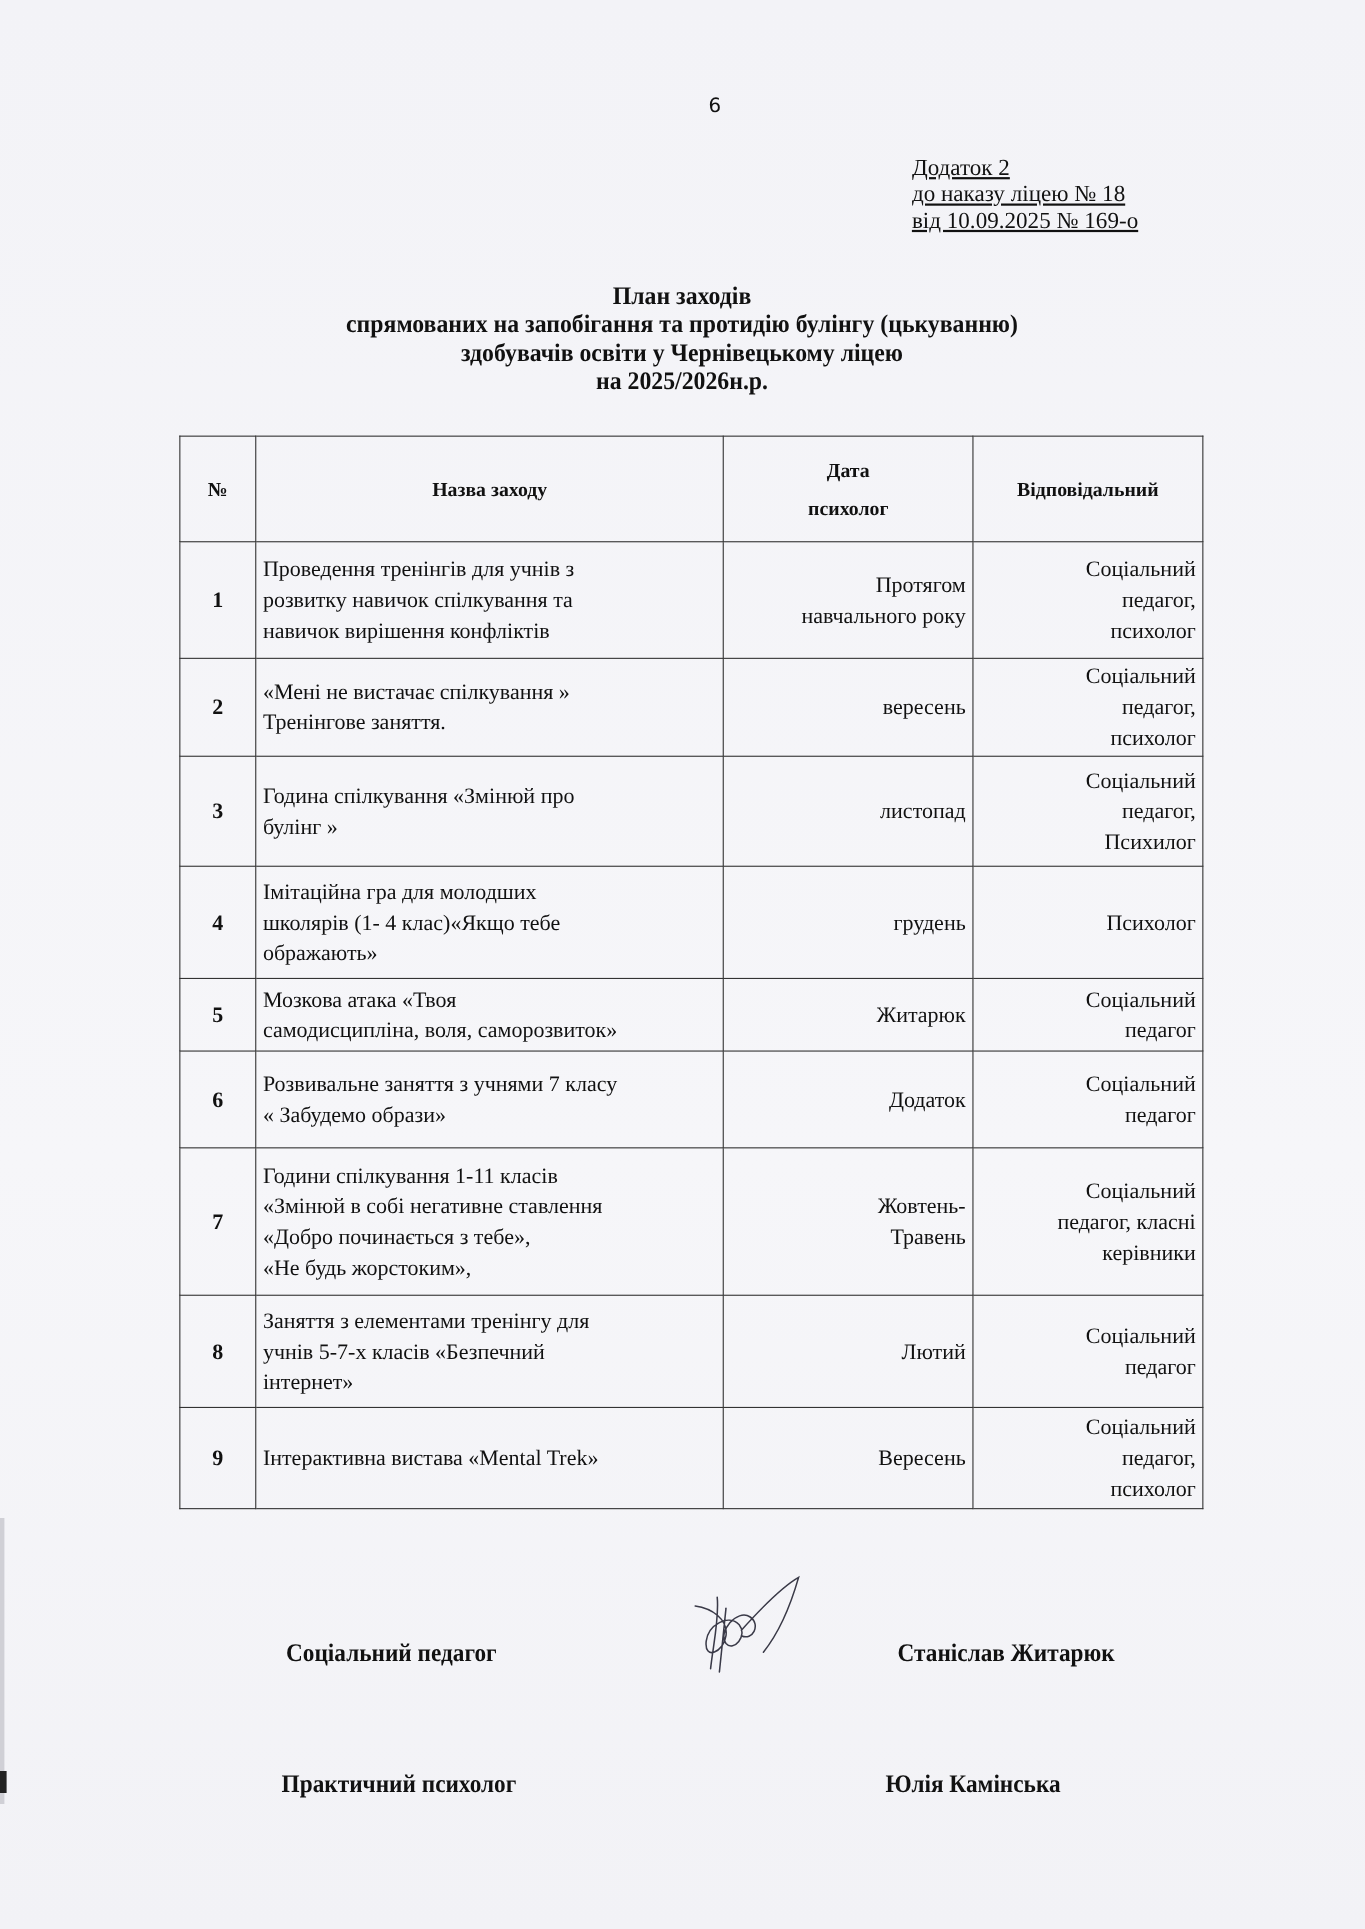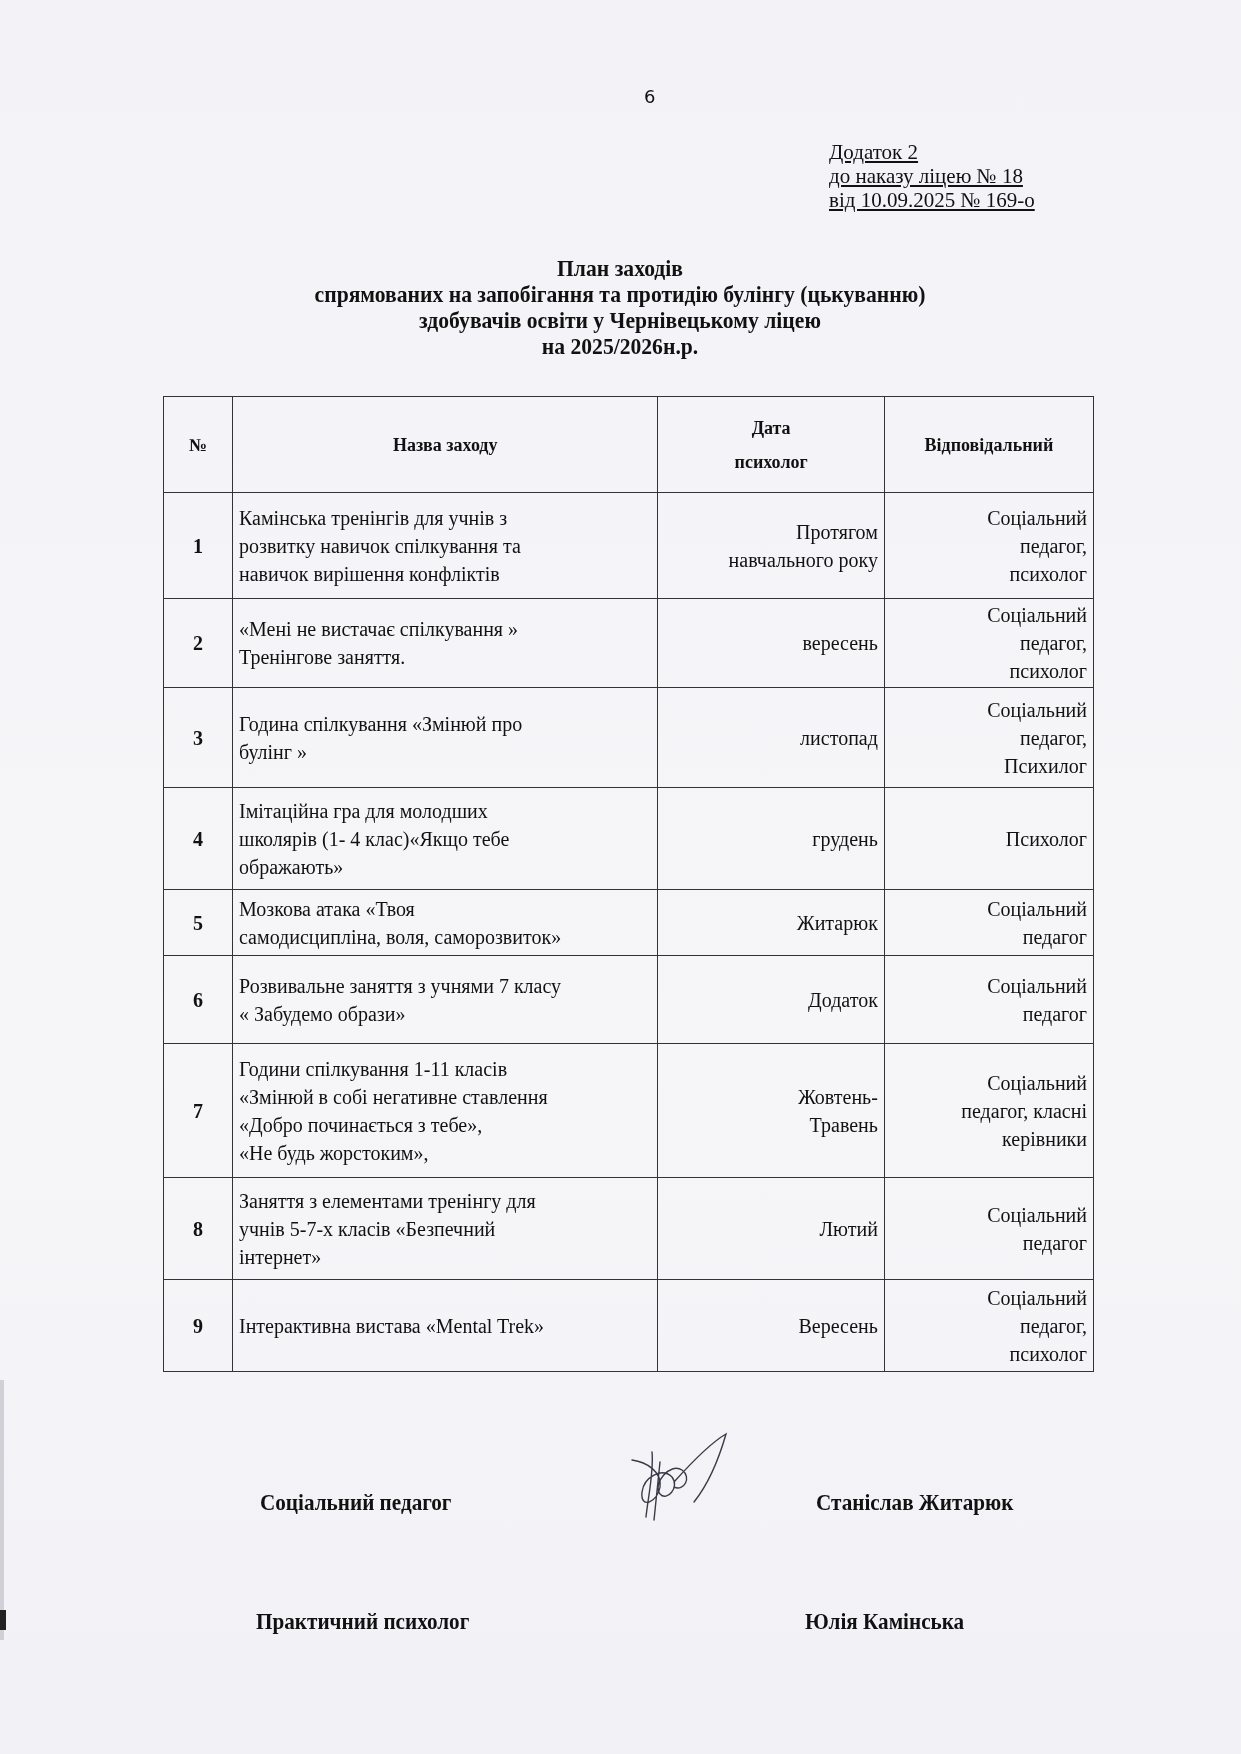--- a/index.html
+++ b/index.html
@@ -84,21 +84,21 @@
           <div>Дата</div>
           <div style="margin-top:6px;">психолог</div>
         </th>
         <th class="c-resp">Відповідальний</th>
       </tr>
     </thead>
     <tbody id="plan-body">
         <tr style="height: 106px;">
           <td class="c-num">1</td>
           <td class="c-name">
-            <div>Камінська тренінгів для учнів з</div>
+            <div>Проведення тренінгів для учнів з</div>
             <div>розвитку навичок спілкування та</div>
             <div>навичок вирішення конфліктів</div>
           </td>
           <td class="c-date">
             <div>Протягом</div>
             <div>навчального року</div>
           </td>
           <td class="c-resp">
             <div>Соціальний</div>
             <div>педагог,</div>

